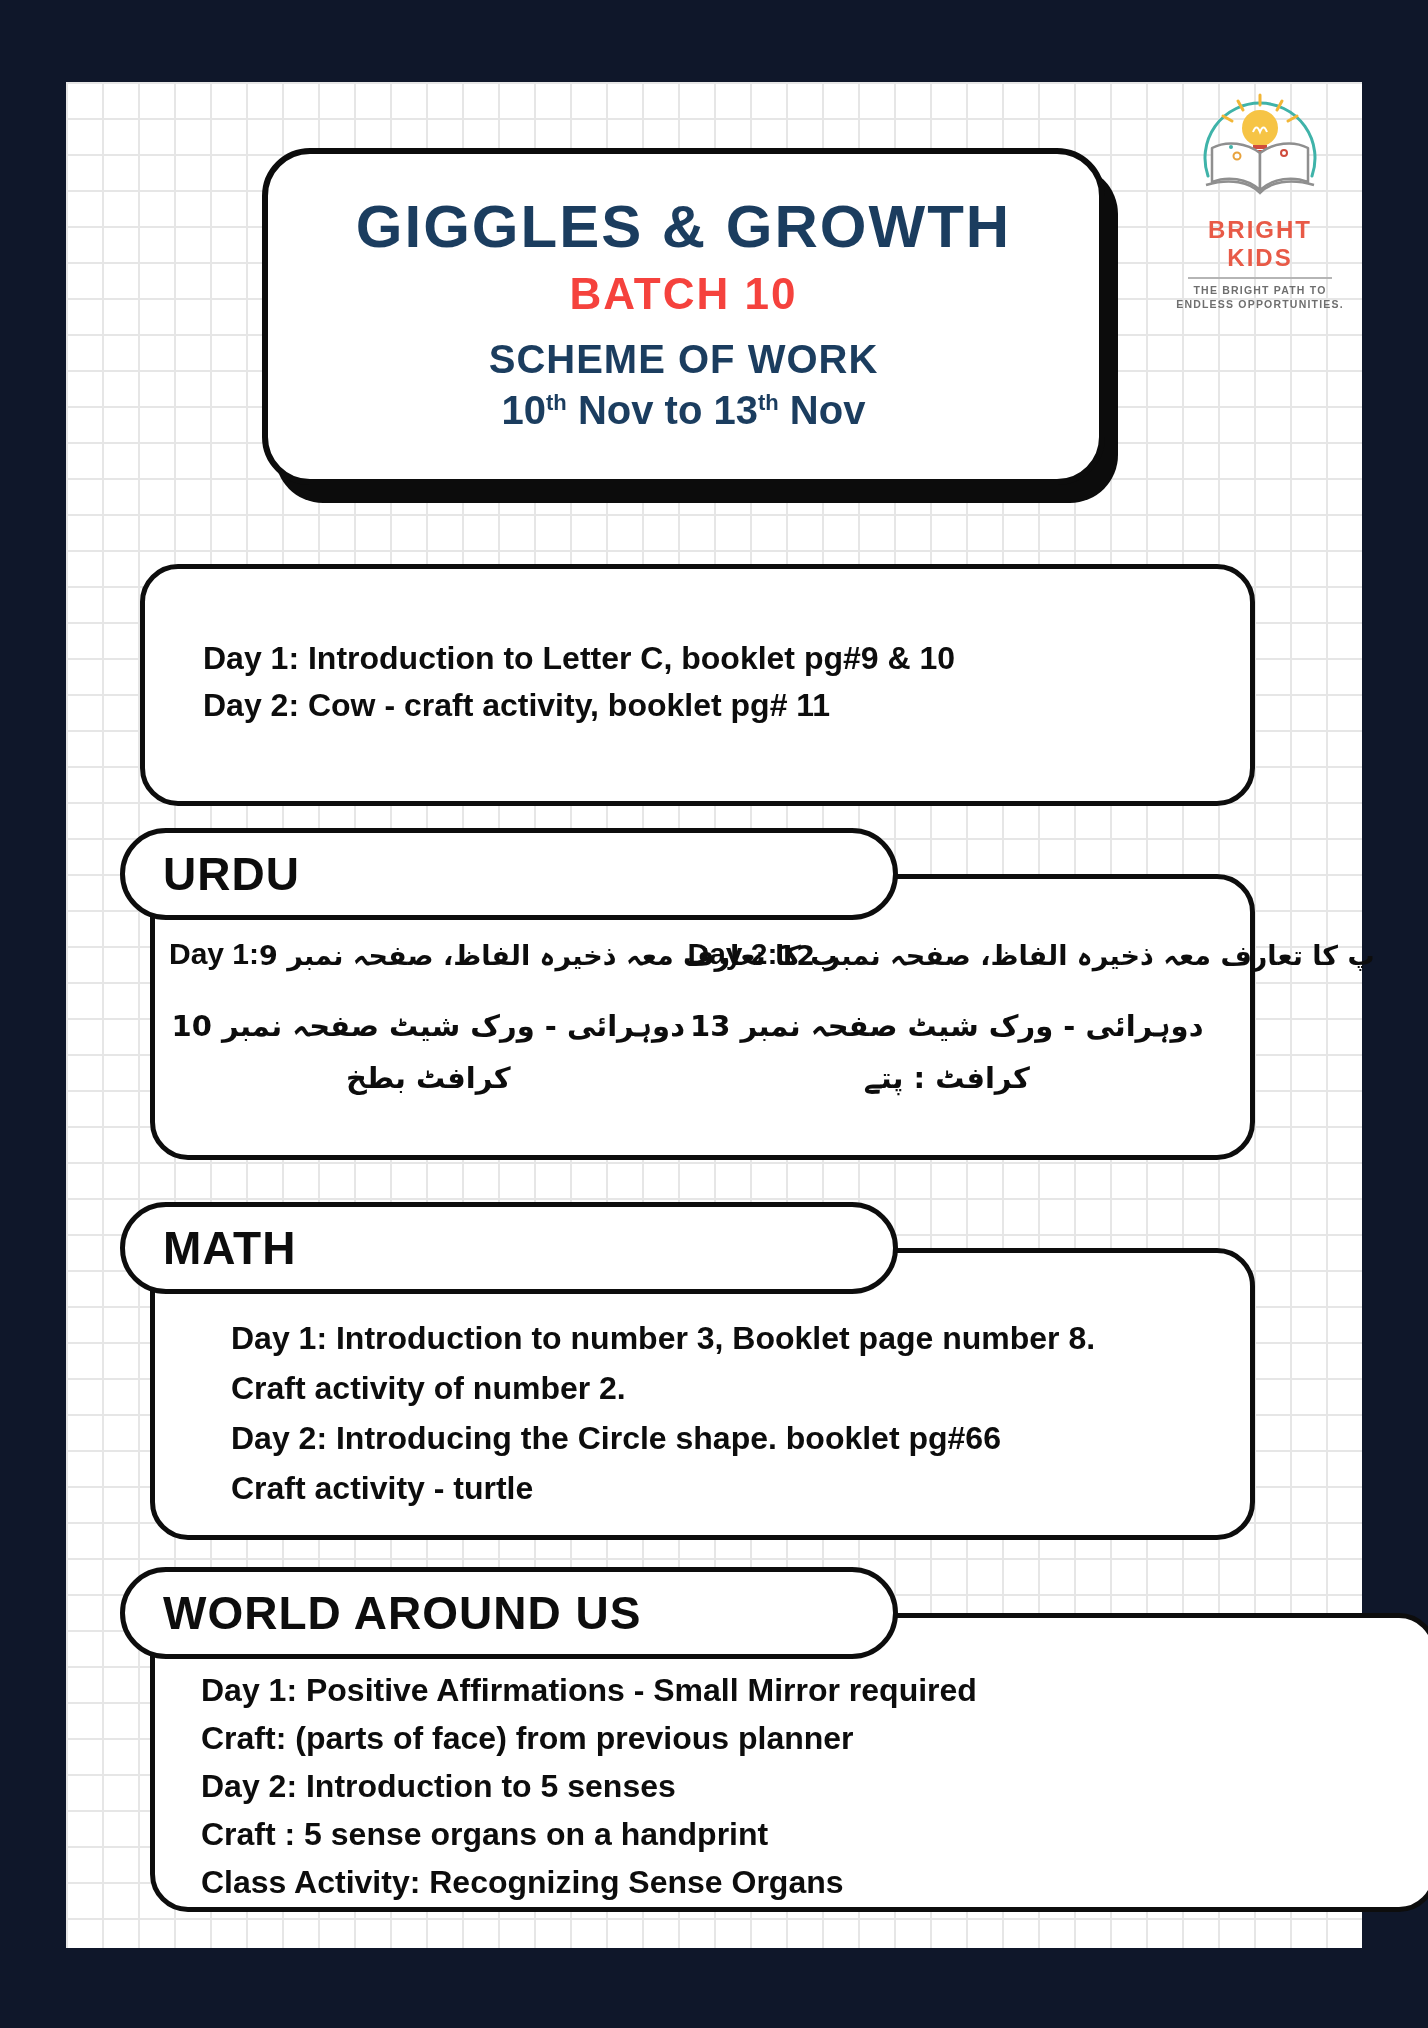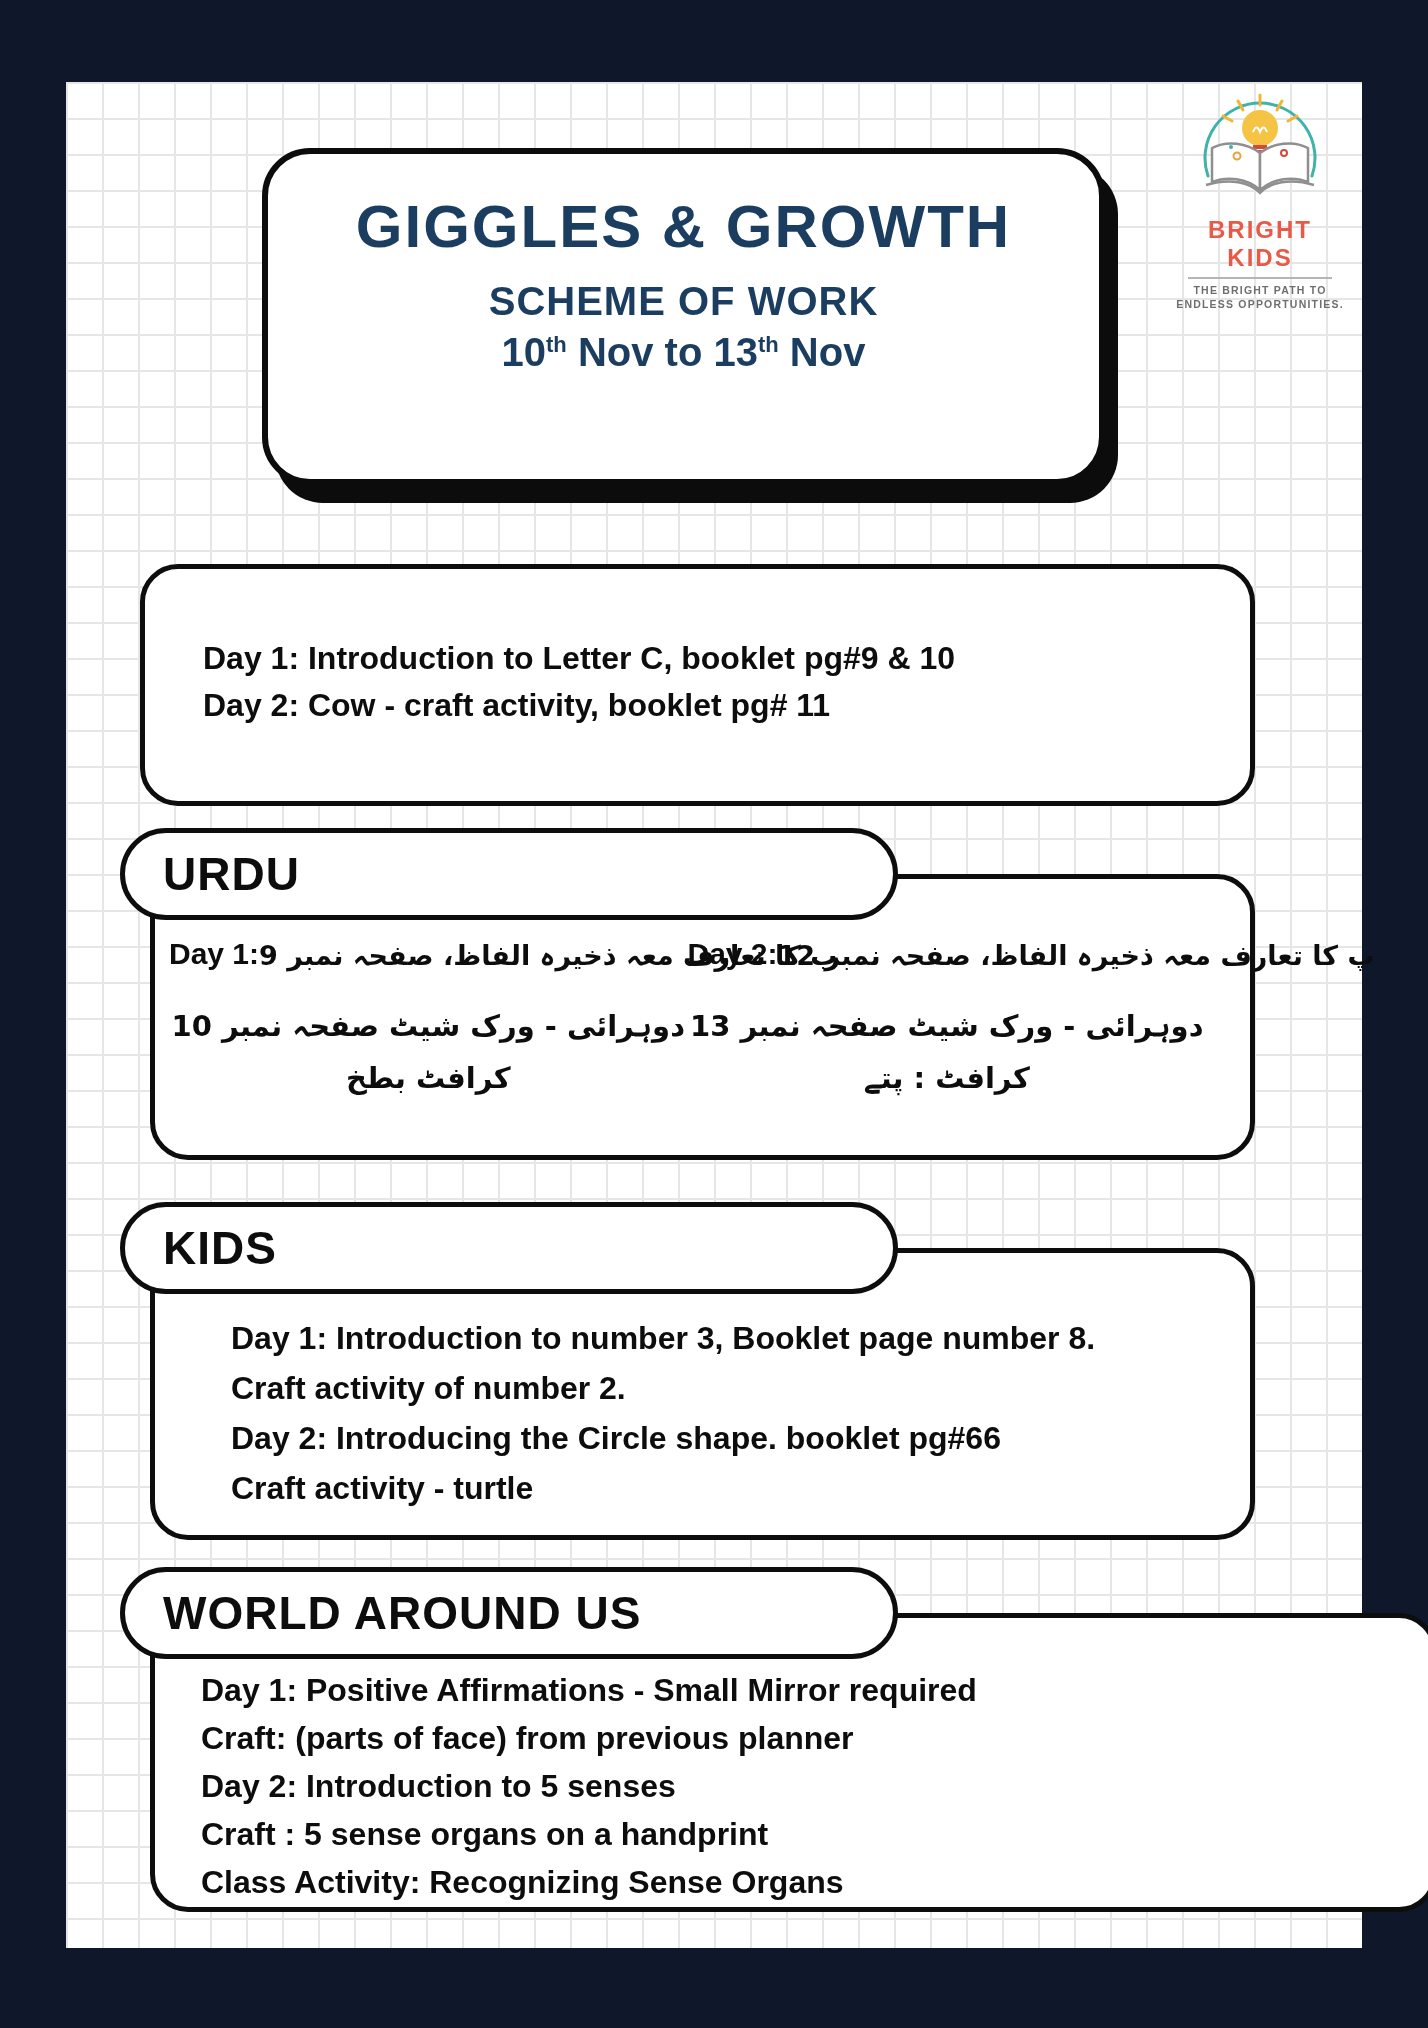--- a/index.html
+++ b/index.html
@@ -111,20 +111,21 @@
   .u-last { text-align: center; margin-top: 18px; font-size: 29px; }
 </style>
 </head>
 <body>
 
 <div class="page">
   <div class="paper"></div>
 
   <div class="header-box">
     <div class="title">GIGGLES &amp; GROWTH</div>
+    <div class="batch">BATCH 10</div>
     <div class="scheme">SCHEME OF WORK</div>
     <div class="dates"><span>10</span><sup>th</sup><span> Nov to </span><span>13</span><sup>th</sup><span> Nov</span></div>
   </div>
 
   <div class="logo">
     <svg width="150" height="120" viewBox="0 0 150 120">
       <path d="M23 86 A 55 55 0 1 1 127 86" fill="none" stroke="#3fb3a9" stroke-width="3" stroke-linecap="round"></path>
       <g stroke="#f2b636" stroke-width="3" stroke-linecap="round">
         <line x1="75" y1="5" x2="75" y2="15"></line>
         <line x1="53" y1="11" x2="58" y2="20"></line>
@@ -175,21 +176,21 @@
           <span class="u-day">Day 2:</span>
             <span class="urdu-text" dir="rtl">پ کا تعارف معہ ذخیرہ الفاظ، صفحہ نمبر 12</span>
         </div>
         <div class="u-mid urdu-text" dir="rtl">دوہرائی - ورک شیٹ صفحہ نمبر 13</div>
         <div class="u-last urdu-text" dir="rtl">کرافٹ : پتے</div>
       </div>
     </div>
   </div>
 
   <div class="sec-pill pill-math">
-    <span>KIDS</span>
+    <span>MATH</span>
   </div>
   <div class="sec-box box-math">
     <div class="content">
       <div>Day 1:  Introduction to number 3, Booklet page number 8.</div>
       <div>Craft activity of number 2.</div>
       <div>Day 2: Introducing the Circle shape. booklet pg#66</div>
       <div>Craft activity - turtle</div>
     </div>
   </div>
 

